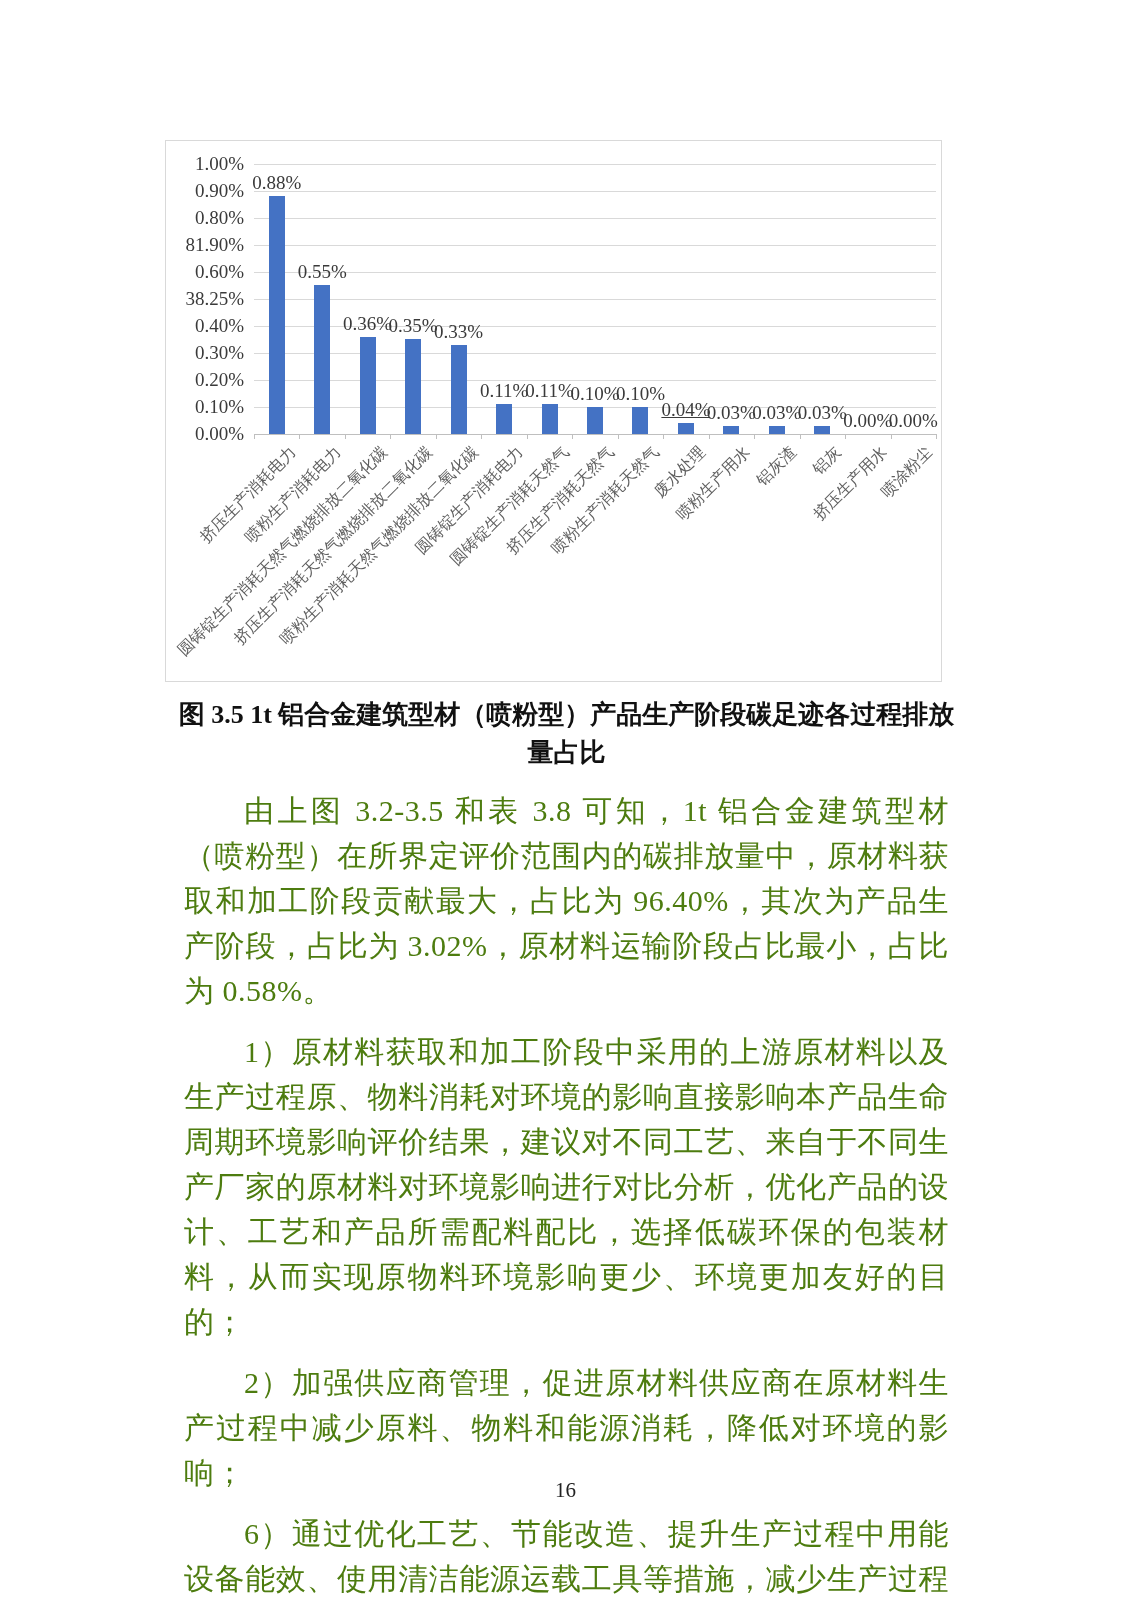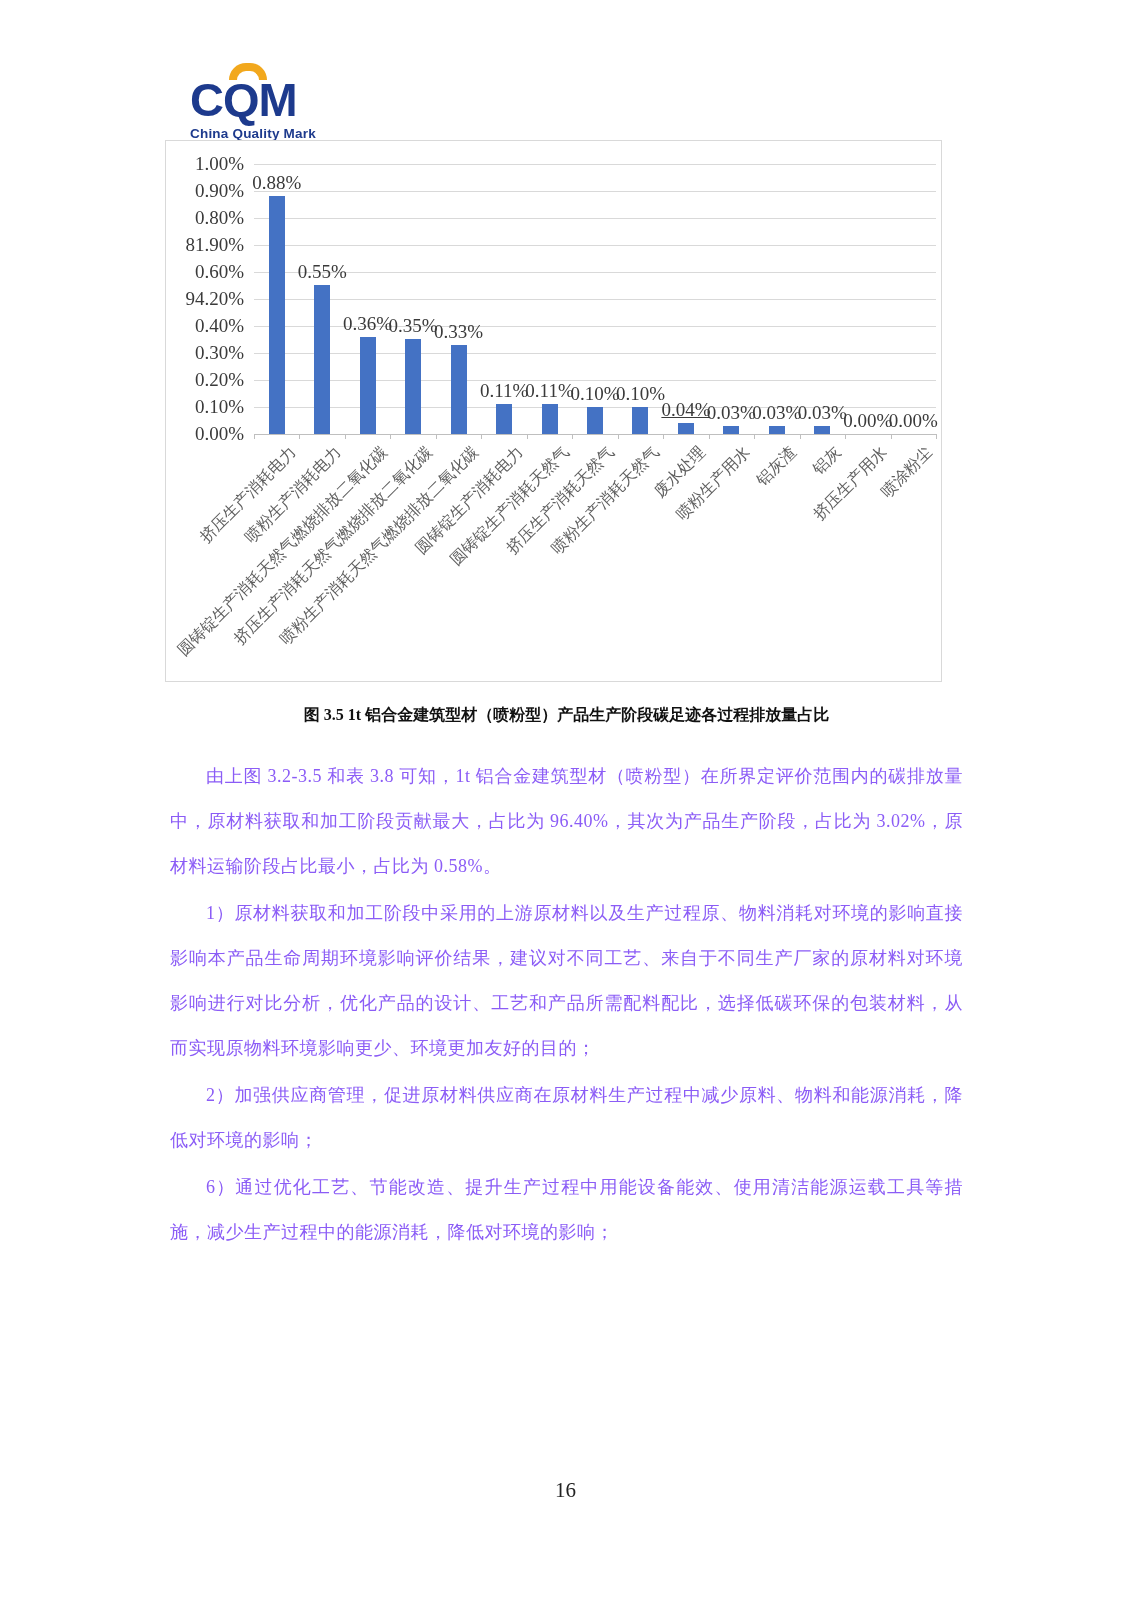--- a/index.html
+++ b/index.html
@@ -51,58 +51,53 @@
   }
   .xcat {
     font-size:16px; line-height:18px; color:#5f5f5f; white-space:nowrap;
     transform:rotate(-45deg); transform-origin:100% 0;
   }
   .xtick { width:1px; height:5px; background:#bfbfbf; }
 
   
   .textblock { position:absolute; left:168px; top:696px; width:797px; }
   .caption {
-    text-align:center; font-weight:bold; font-size:16px; line-height:38px;
-    margin:0 0 20px 0; color:#111;
+    text-align:center; font-weight:bold; font-size:26px; line-height:38px;
+    margin:0 0 6px 0; color:#111;
   }
   .para {
-    margin:2px; font-size:18px; line-height:45px; text-align:justify;
-    text-indent:2em; letter-spacing:0.5px; color:#8b5cf6;
+    margin:16px; font-size:30px; line-height:45px; text-align:justify;
+    text-indent:2em; letter-spacing:0.5px; color:#4d7c0f;
   }
   .pagenum {
     position:absolute; left:0; right:0; top:1478px; text-align:center;
     font-size:21px; color:#222;
   }
 </style>
 </head>
 <body>
 
 <div class="page">
 
   <div class="logo-row">
-    <div class="cqm-block">
-      <div class="cqm-arc"></div>
-      <div class="cqm-text">CQM</div>
-      <div class="cqm-sub">China Quality Mark</div>
-    </div>
   </div>
 
   <div class="chart-box" id="chart">
       <div class="gridline axisline" style="left: 88px; top: 293px; width: 682px;"></div>
       <div class="ytick-label" style="top: 281px;">0.00%</div>
       <div class="gridline" style="left: 88px; top: 266px; width: 682px;"></div>
       <div class="ytick-label" style="top: 254px;">0.10%</div>
       <div class="gridline" style="left: 88px; top: 239px; width: 682px;"></div>
       <div class="ytick-label" style="top: 227px;">0.20%</div>
       <div class="gridline" style="left: 88px; top: 212px; width: 682px;"></div>
       <div class="ytick-label" style="top: 200px;">0.30%</div>
       <div class="gridline" style="left: 88px; top: 185px; width: 682px;"></div>
       <div class="ytick-label" style="top: 173px;">0.40%</div>
       <div class="gridline" style="left: 88px; top: 158px; width: 682px;"></div>
-      <div class="ytick-label" style="top: 146px;">94.20%</div>
+      <div class="ytick-label" style="top: 146px;">38.25%</div>
       <div class="gridline" style="left: 88px; top: 131px; width: 682px;"></div>
       <div class="ytick-label" style="top: 119px;">0.60%</div>
       <div class="gridline" style="left: 88px; top: 104px; width: 682px;"></div>
       <div class="ytick-label" style="top: 92px;">81.90%</div>
       <div class="gridline" style="left: 88px; top: 77px; width: 682px;"></div>
       <div class="ytick-label" style="top: 65px;">0.80%</div>
       <div class="gridline" style="left: 88px; top: 50px; width: 682px;"></div>
       <div class="ytick-label" style="top: 38px;">0.90%</div>
       <div class="gridline" style="left: 88px; top: 23px; width: 682px;"></div>
       <div class="ytick-label" style="top: 11px;">1.00%</div>

